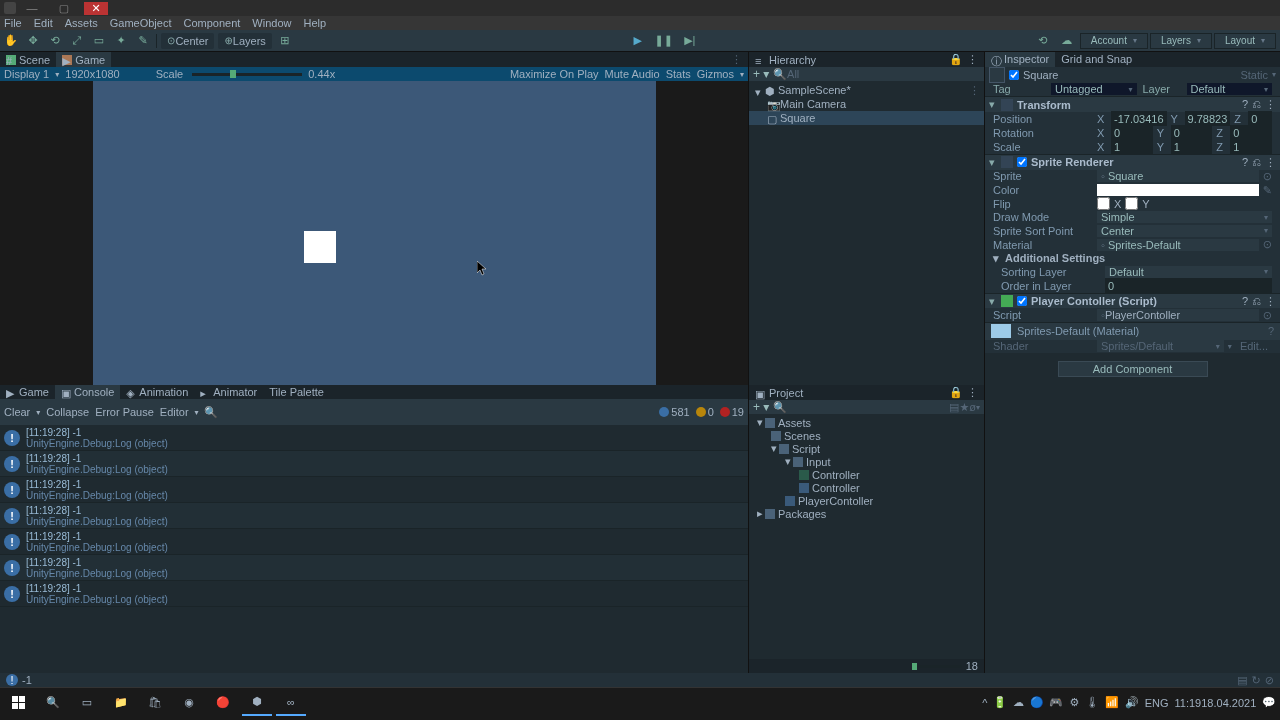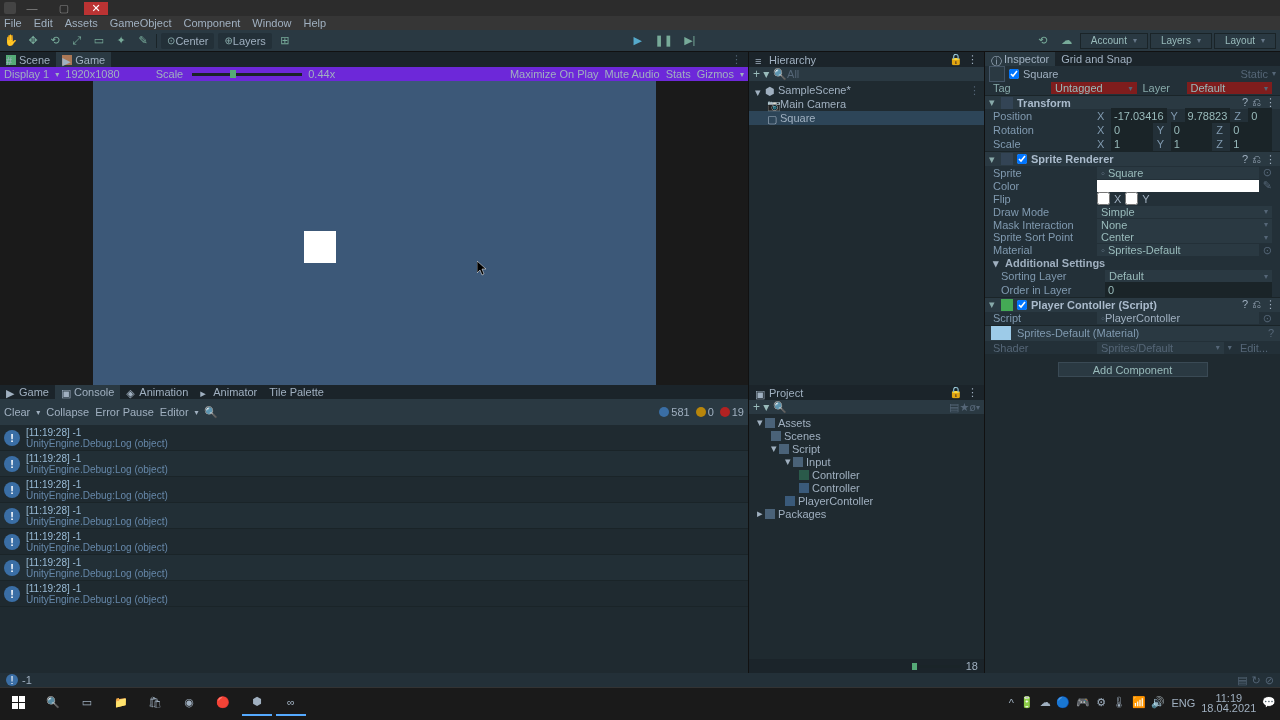--- a/index.html
+++ b/index.html
@@ -19,21 +19,21 @@
 .toolbar .play{display:flex;align-items:center;gap:4px}
 .toolbar .right{display:flex;align-items:center;gap:2px;padding-right:4px}
 .toolbar .dd{padding:0 10px;height:16px;display:flex;align-items:center;background:#2a3942;border:1px solid #1a2428;font-size:10px;color:#9bb}
 .toolbar .dd::after{content:"▾";margin-left:6px;font-size:8px;color:#678}
 .main{display:flex;height:333px}
 .left{width:748px;display:flex;flex-direction:column}
 .tabs{height:15px;background:#1b242a;display:flex;align-items:center;font-size:10px}
 .tab{padding:0 6px;display:flex;align-items:center;height:100%;color:#8aa}
 .tab.active{background:#2a3942}
 .tab .ico{width:10px;height:10px;margin-right:3px;display:inline-block}
-.gamebar{height:14px;background:#6d28d9;display:flex;align-items:center;padding:0 4px;font-size:10px;color:#8aa;gap:6px}
+.gamebar{height:14px;background:#0c4a6e;display:flex;align-items:center;padding:0 4px;font-size:10px;color:#8aa;gap:6px}
 .gamebar .slider{width:110px;height:3px;background:#1a2428;margin-left:3px;position:relative}
 .gamebar .slider .knob{width:6px;height:8px;background:#5a7;position:absolute;left:38px;top:-3px}
 .gamebar .sp{flex:1}
 .viewport{flex:1;background:#1a1a1a;display:flex;justify-content:center;padding-top:0}
 .canvas{width:563px;height:304px;background:#3c5878;position:relative;margin-left:0}
 .square{position:absolute;width:32px;height:32px;background:#fff;left:211px;top:150px}
 .cursor{position:absolute;left:384px;top:180px}
 .hier{width:236px;background:#1f2a30;border-left:1px solid #111;display:flex;flex-direction:column}
 .panelhead{height:15px;background:#1b242a;display:flex;align-items:center;padding:0 6px;font-size:10px;color:#8aa}
 .panelhead .ico{width:10px;height:10px;margin-right:4px}
@@ -48,21 +48,21 @@
 .tree .ico{width:10px;height:10px;margin-right:3px;display:inline-block}
 .insp{width:296px;background:#1f2a30;border-left:1px solid #111;display:flex;flex-direction:column;font-size:10px}
 .insptabs{height:15px;background:#1b242a;display:flex;align-items:center}
 .ihead{height:16px;background:#233038;display:flex;align-items:center;padding:0 4px;gap:4px}
 .ihead .cube{width:16px;height:16px;background:#2a3942;border:1px solid #456}
 .ihead input[type=checkbox]{width:10px;height:10px}
 .ihead .name{flex:1}
 .ihead .static{color:#567}
 .irow{height:14px;display:flex;align-items:center;padding:0 8px;background:#233038;gap:6px}
 .irow .lbl{width:52px;color:#8aa}
-.irow .vald{flex:1;color:#9bb;background:#7f1d1d;padding:0 4px;height:12px;display:flex;align-items:center}
+.irow .vald{flex:1;color:#9bb;background:#0f172a;padding:0 4px;height:12px;display:flex;align-items:center}
 .irow .vald::after{content:"▾";margin-left:auto;font-size:8px;color:#567}
 .comphead{height:16px;background:#2a3942;display:flex;align-items:center;padding:0 4px;gap:4px;border-top:1px solid #1a2428}
 .comphead .tri{width:8px;color:#8aa}
 .comphead .cico{width:12px;height:12px;background:#345}
 .comphead input[type=checkbox]{width:10px;height:10px}
 .comphead .name{flex:1;font-weight:600;color:#abc}
 .comphead .rt{display:flex;gap:4px;color:#678}
 .prow{height:14px;display:flex;align-items:center;padding:0 8px;gap:4px;background:#233038}
 .prow .lbl{width:100px;color:#809ab0}
 .prow .ax{color:#809ab0;width:10px}
@@ -97,21 +97,21 @@
 .ptree .row{height:13px;display:flex;align-items:center}
 .ptree .fico{width:10px;height:10px;margin-right:3px;display:inline-block;background:#4a6278}
 .ptree .sico{width:10px;height:10px;margin-right:3px;display:inline-block;background:#2a5a4a}
 .ifoot{height:14px;background:#1b242a;display:flex;align-items:center;padding:0 6px;font-size:10px;color:#6688aa}
 .statusbar{height:14px;background:#233038;display:flex;align-items:center;padding:0 6px;font-size:10px;color:#789}
 .taskbar{height:30px;background:#1a1a1a;display:flex;align-items:center;padding:0 4px;gap:4px;border-top:1px solid #333}
 .taskbar .tb{width:30px;height:26px;display:flex;align-items:center;justify-content:center}
 .taskbar .tb.active{border-bottom:2px solid #5af}
 .taskbar .sp{flex:1}
 .taskbar .tray{display:flex;align-items:center;gap:6px;font-size:9px;color:#aaa}
-.taskbar .clock{display:flex;flex-direction:column;align-items:center;font-size:9px;color:#ccc;line-height:10px}
+.taskbar .clock{display:flex;flex-direction:row;align-items:flex-end;font-size:9px;color:#ccc;line-height:10px}
 .insppad{width:296px;background:#1f2a30;border-left:1px solid #111}
 </style>
 </head>
 <body>
 
 <div class="titlebar">
   <span class="icon"></span>
   <div class="winbtns">
     <span>—</span>
     <span>▢</span>
@@ -315,24 +315,20 @@
     <div class="prow">
         <span class="lbl">Flip</span>
       <input type="checkbox" style="">
         <span>X</span>
       <input type="checkbox" style="">
         <span>Y</span>
     </div>
     <div class="prow">
         <span class="lbl">Draw Mode</span>
         <span class="sel">Simple</span>
-      </div>
-    <div class="prow">
-        <span class="lbl">Mask Interaction</span>
-        <span class="sel">None</span>
       </div>
     <div class="prow">
         <span class="lbl">Sprite Sort Point</span>
         <span class="sel">Center</span>
       </div>
     <div class="prow">
         <span class="lbl">Material</span>
         <span class="obj">Sprites-Default</span>
         <span style="color:#567">⊙</span>
       </div>

